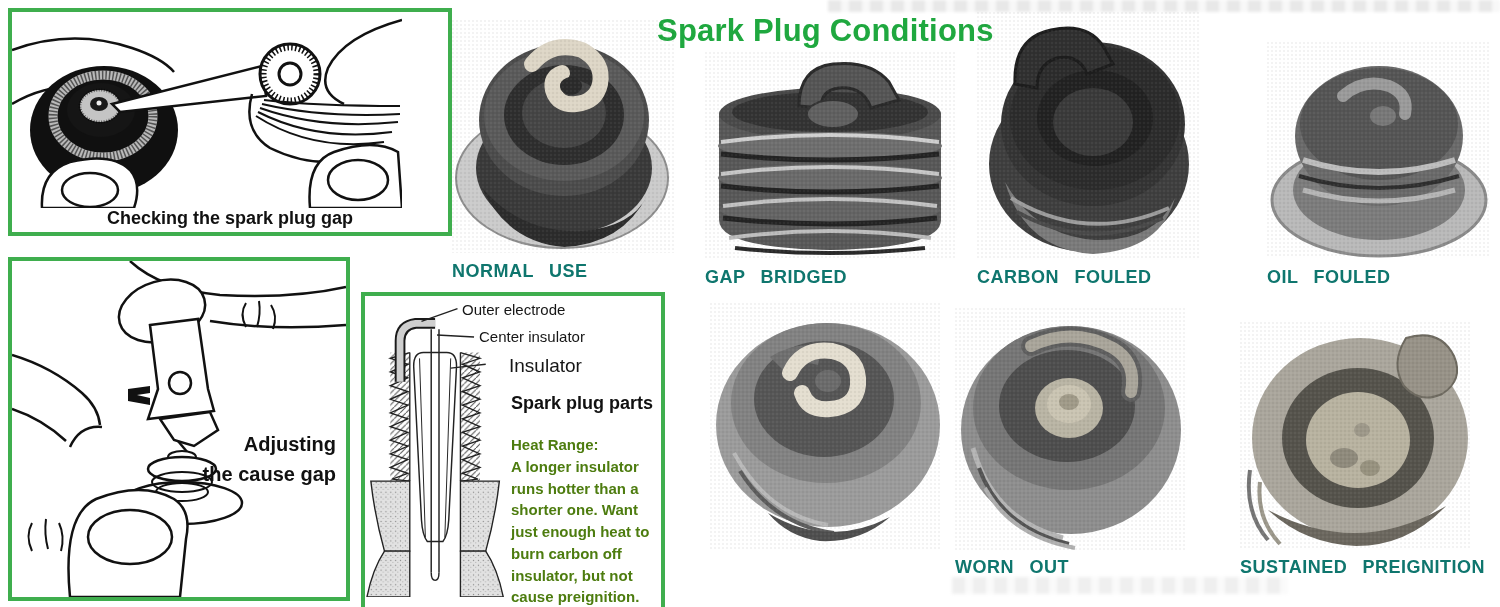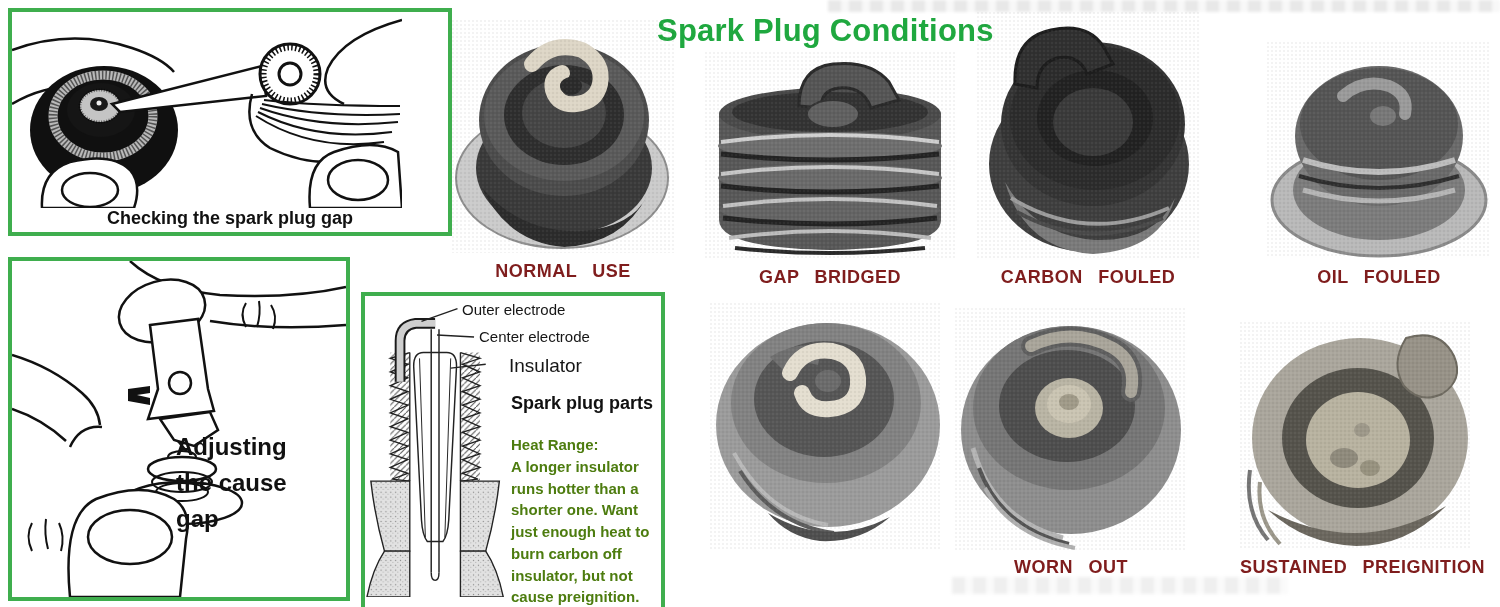--- a/index.html
+++ b/index.html
@@ -13,42 +13,42 @@
 
   
   .gpanel{position:absolute;background:#fff;border:4px solid var(--green-border);}
   .gpanel svg{display:block;}
 
   #box-checking{left:8px;top:8px;width:444px;height:228px;}
   #box-checking .caption{position:absolute;left:0;right:0;bottom:3px;text-align:center;
     font-weight:bold;font-size:18px;color:#111;}
 
   #box-adjusting{left:8px;top:257px;width:342px;height:344px;}
-  #box-adjusting .caption{position:absolute;right:10px;top:168px;width:160px;text-align:left;
-    font-weight:bold;font-size:24px;color:#111;line-height:1.5;}
+  #box-adjusting .caption{position:absolute;right:10px;top:168px;width:160px;text-align:right;
+    font-weight:bold;font-size:20px;color:#111;line-height:1.5;}
 
   #box-parts{left:361px;top:292px;width:304px;height:354px;}
   .part-label{position:absolute;color:#161616;font-size:15px;white-space:nowrap;}
   #lbl-outer{left:97px;top:5px;}
   #lbl-center{left:114px;top:32px;}
   #lbl-insulator{left:144px;top:59px;font-size:19px;}
   #parts-heading{position:absolute;left:130px;top:97px;font-weight:bold;font-size:18px;color:#111;white-space:nowrap;margin-left:16px;}
   #heat-range{position:absolute;left:146px;top:138px;width:154px;font-weight:bold;font-size:15px;
     line-height:1.45;color:#4d7c0f;}
   #heat-range .hr-title{display:block;}
 
   
   .title{position:absolute;left:657px;top:13px;font-size:31px;font-weight:bold;
     color:var(--green-title);letter-spacing:0.2px;white-space:nowrap;}
 
   
   .figure{position:absolute;}
   .figure svg{position:absolute;left:0;top:0;display:block;}
-  .cond-label{position:absolute;left:0;right:0;bottom:0;text-align:center;font-weight:bold;
-    font-size:18px;color:#7f1d1d;letter-spacing:0.5px;word-spacing:0.55em;white-space:nowrap;}
+  .cond-label{position:absolute;left:0;right:0;bottom:0;text-align:left;font-weight:bold;
+    font-size:18px;color:#0f766e;letter-spacing:0.5px;word-spacing:0.55em;white-space:nowrap;}
 
   #fig-normal{left:452px;top:20px;width:222px;height:262px;}
   #fig-gap{left:705px;top:52px;width:250px;height:236px;}
   #fig-carbon{left:977px;top:12px;width:222px;height:276px;}
   #fig-oil{left:1267px;top:42px;width:224px;height:246px;}
   #fig-overheated{left:710px;top:303px;width:232px;height:275px;}
   #fig-worn{left:955px;top:308px;width:232px;height:270px;}
   #fig-preignition{left:1240px;top:322px;width:232px;height:256px;}
 
   
@@ -184,21 +184,21 @@
       <path d="M68,284 Q68,292 72,292 Q76,292 76,284" fill="none" stroke="#222" stroke-width="1.5"></path>
 
       <path d="M36,88 L36,46 Q36,30 52,28 L72,28" fill="none" stroke="#1a1a1a" stroke-width="11"></path>
       <path d="M36,88 L36,46 Q36,30 52,28 L72,28" fill="none" stroke="#cfcfcf" stroke-width="7"></path>
 
       <line x1="58" y1="26" x2="95" y2="13" stroke="#222" stroke-width="1.4"></line>
       <line x1="74" y1="40" x2="112" y2="42" stroke="#222" stroke-width="1.4"></line>
       <line x1="88" y1="74" x2="124" y2="70" stroke="#222" stroke-width="1.4"></line>
     </svg>
     <div class="part-label" id="lbl-outer">Outer electrode</div>
-    <div class="part-label" id="lbl-center">Center electrode</div>
+    <div class="part-label" id="lbl-center">Center insulator</div>
     <div class="part-label" id="lbl-insulator">Insulator</div>
     <div id="parts-heading">Spark plug parts</div>
     <div id="heat-range">
       <span class="hr-title">Heat Range:</span>
       <span>A longer insulator runs hotter than a shorter one. Want just enough heat to burn carbon off insulator, but not cause preignition.</span>
     </div>
   </div>
 
   <div class="figure" id="fig-normal">
     <svg viewBox="0 0 222 233" width="222" height="233">

